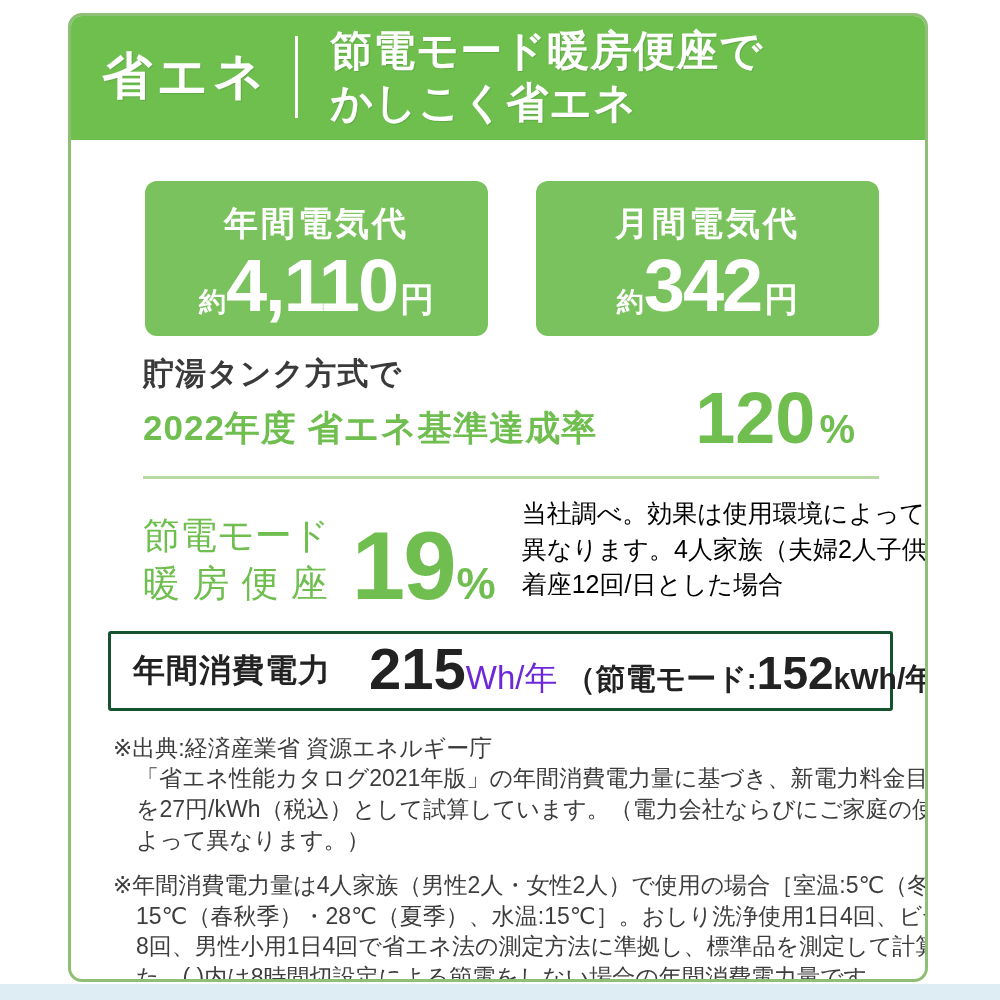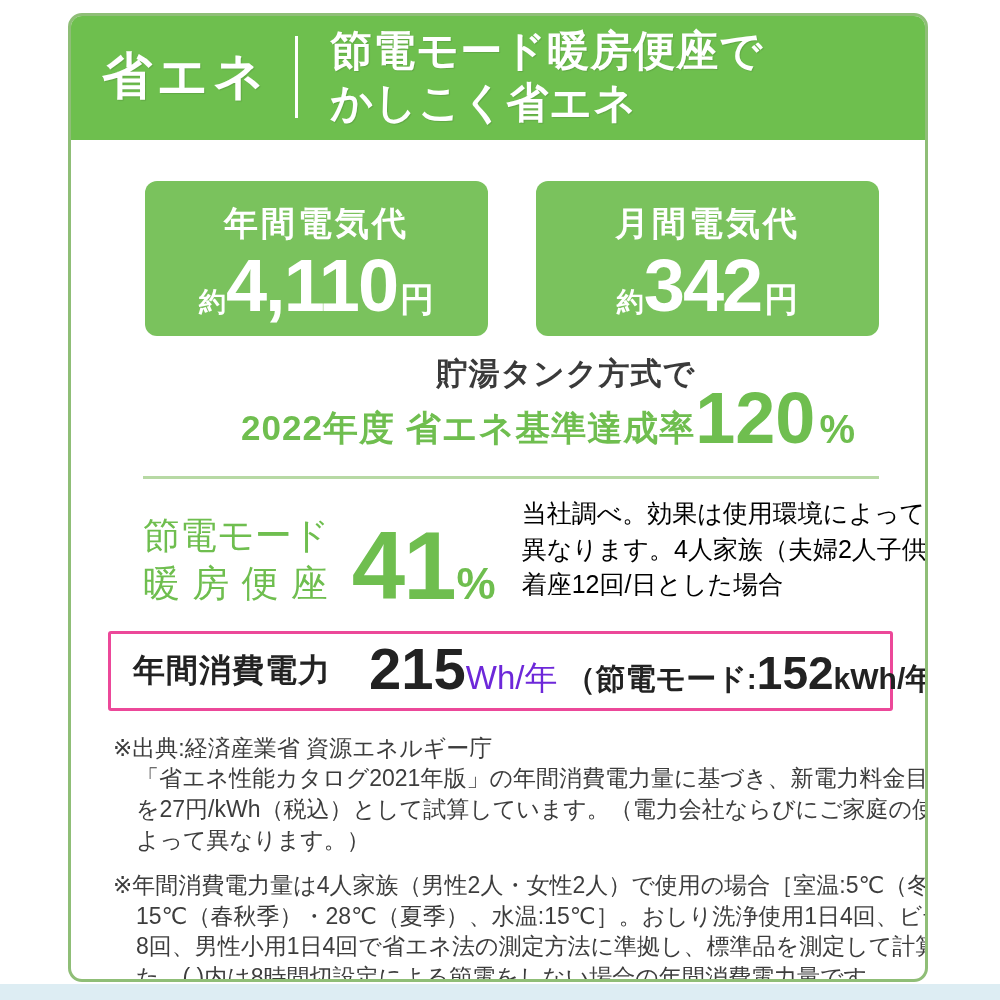--- a/index.html
+++ b/index.html
@@ -71,21 +71,20 @@
     margin-top: 2px;
     white-space: nowrap;
   }
   .stat-approx { font-size: 27px; font-weight: bold; }
   .stat-num    { font-size: 74px; font-weight: bold; letter-spacing: -2px; line-height: 1.0; }
   .stat-unit   { font-size: 34px; font-weight: bold; margin-left: 3px; }
   
   .standard-row {
     display: flex; align-items: flex-end;
     margin: 17px 70px 0 72px;
-    text-align: right;
   }
   .standard-left { flex: 1; }
   .standard-intro {
     font-size: 31px; font-weight: bold; color: #3a3a3a;
     letter-spacing: 1px;
   }
   .standard-label {
     font-size: 35px; font-weight: bold; color: #6fbe4f;
     letter-spacing: 1px; margin-top: 10px;
     white-space: nowrap;
@@ -116,21 +115,21 @@
   .saving-note {
     margin: 0 0 6px 26px;
     font-size: 25px; line-height: 1.42; color: #000000;
     align-self: flex-start;
     padding-top: 2px;
     white-space: nowrap;
   }
   
   .consumption-box {
     margin: 22px 32px 0 37px;
-    border: 3px solid #ec4899;
+    border: 3px solid #14532d;
     border-radius: 3px;
     background: #ffffff;
     height: 80px;
     display: flex; align-items: baseline;
     padding: 0 18px 0 22px;
     white-space: nowrap;
   }
   .consumption-box > * { align-self: center; }
   .cons-flex { display: flex; align-items: baseline; align-self: center; }
   .cons-label { font-size: 32px; font-weight: bold; color: #222; letter-spacing: 1px; }
@@ -197,21 +196,21 @@
   </div>
 
   <hr class="green-divider">
 
   <div class="saving-row">
     <div class="saving-label">
       <div>節電モード</div>
       <div class="justified">暖房便座</div>
     </div>
     <div class="big-green saving-value">
-      <span class="num">41</span>
+      <span class="num">19</span>
         <span class="pct">%</span>
     </div>
     <div class="saving-note">
       <div>当社調べ。効果は使用環境によって</div>
       <div>異なります。4人家族（夫婦2人子供2人）</div>
       <div>着座12回/日とした場合</div>
     </div>
   </div>
 
   <div class="consumption-box">

